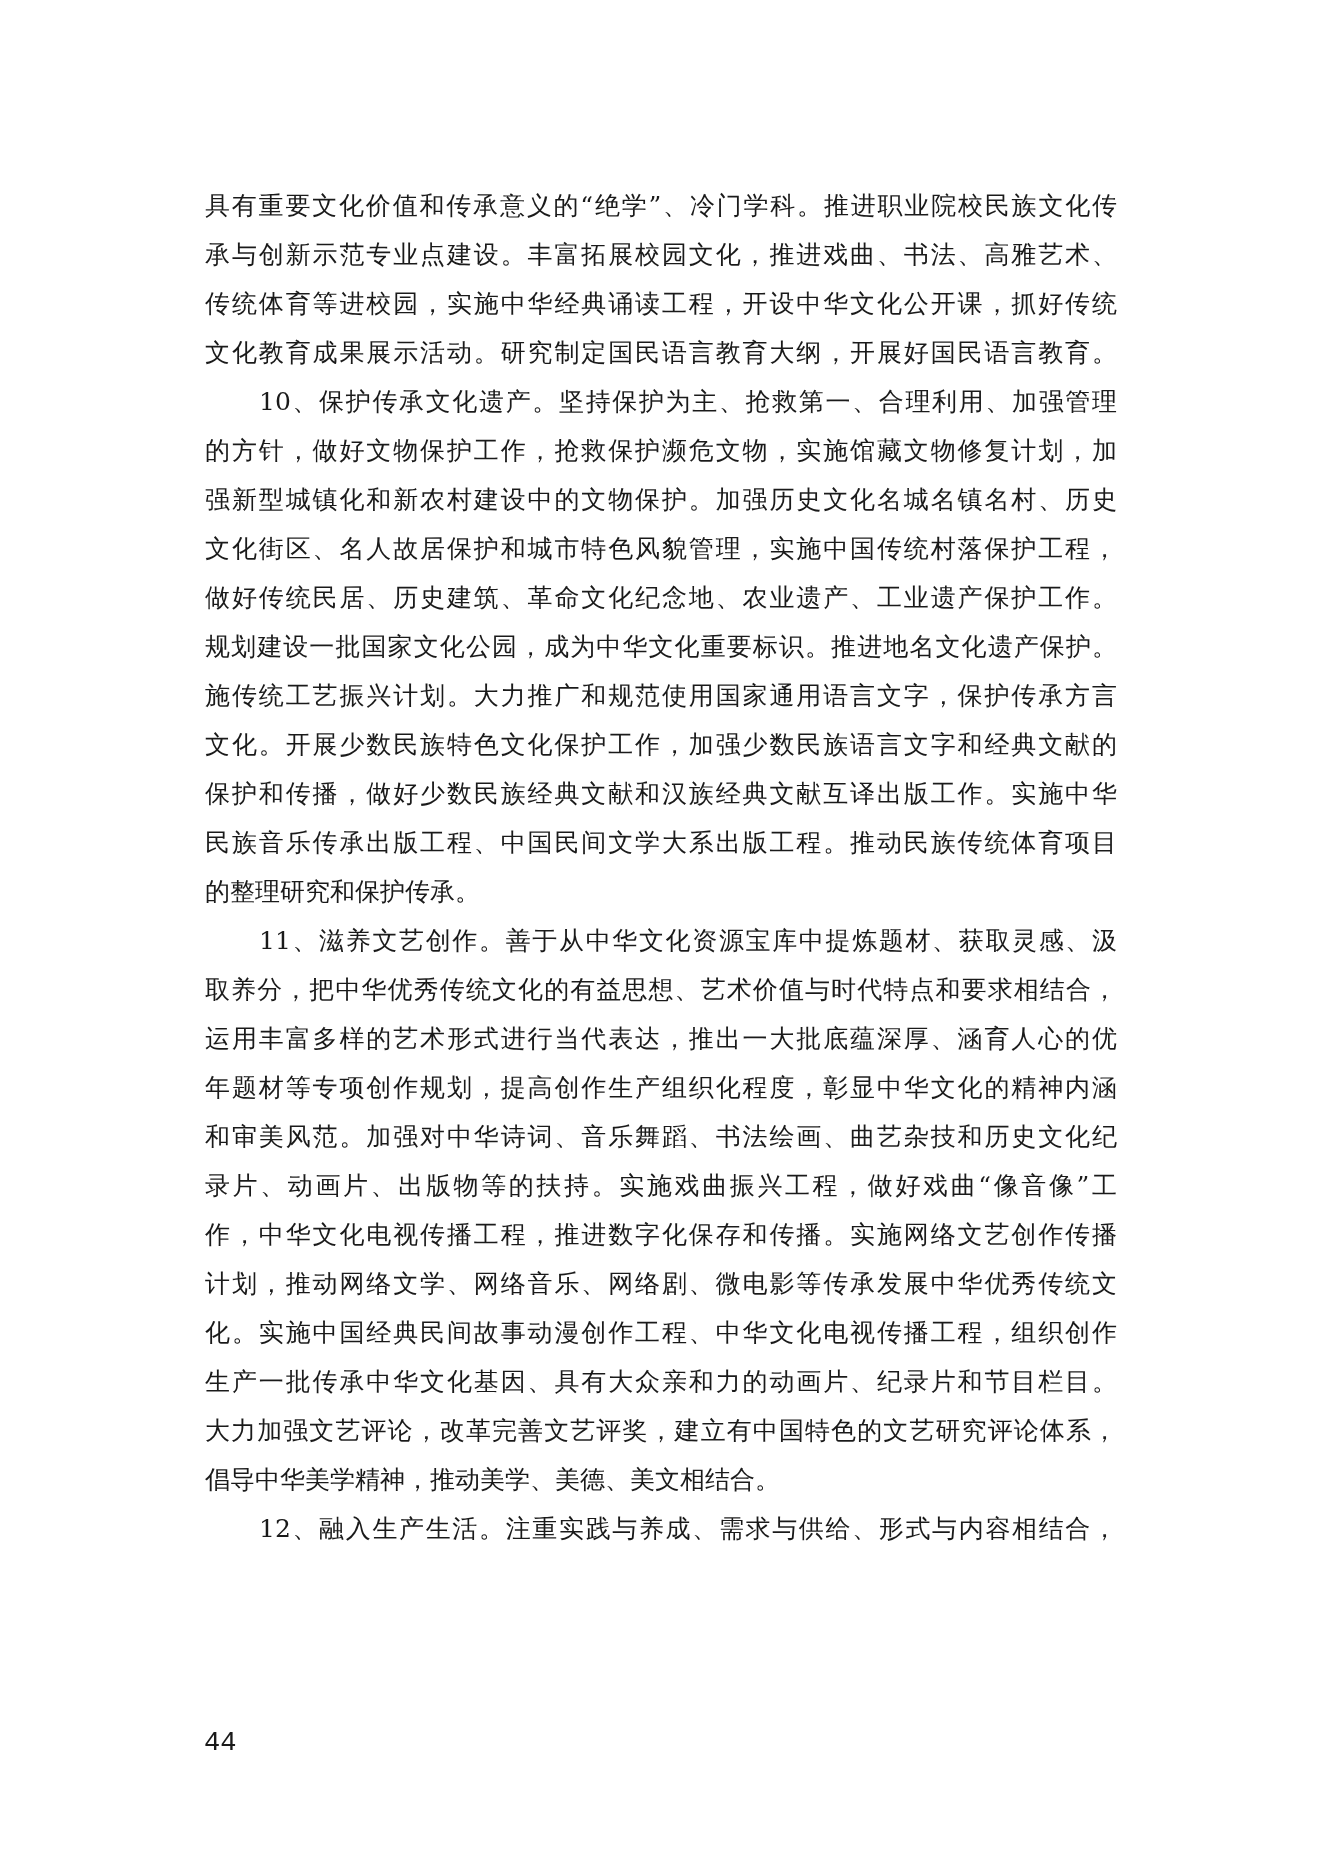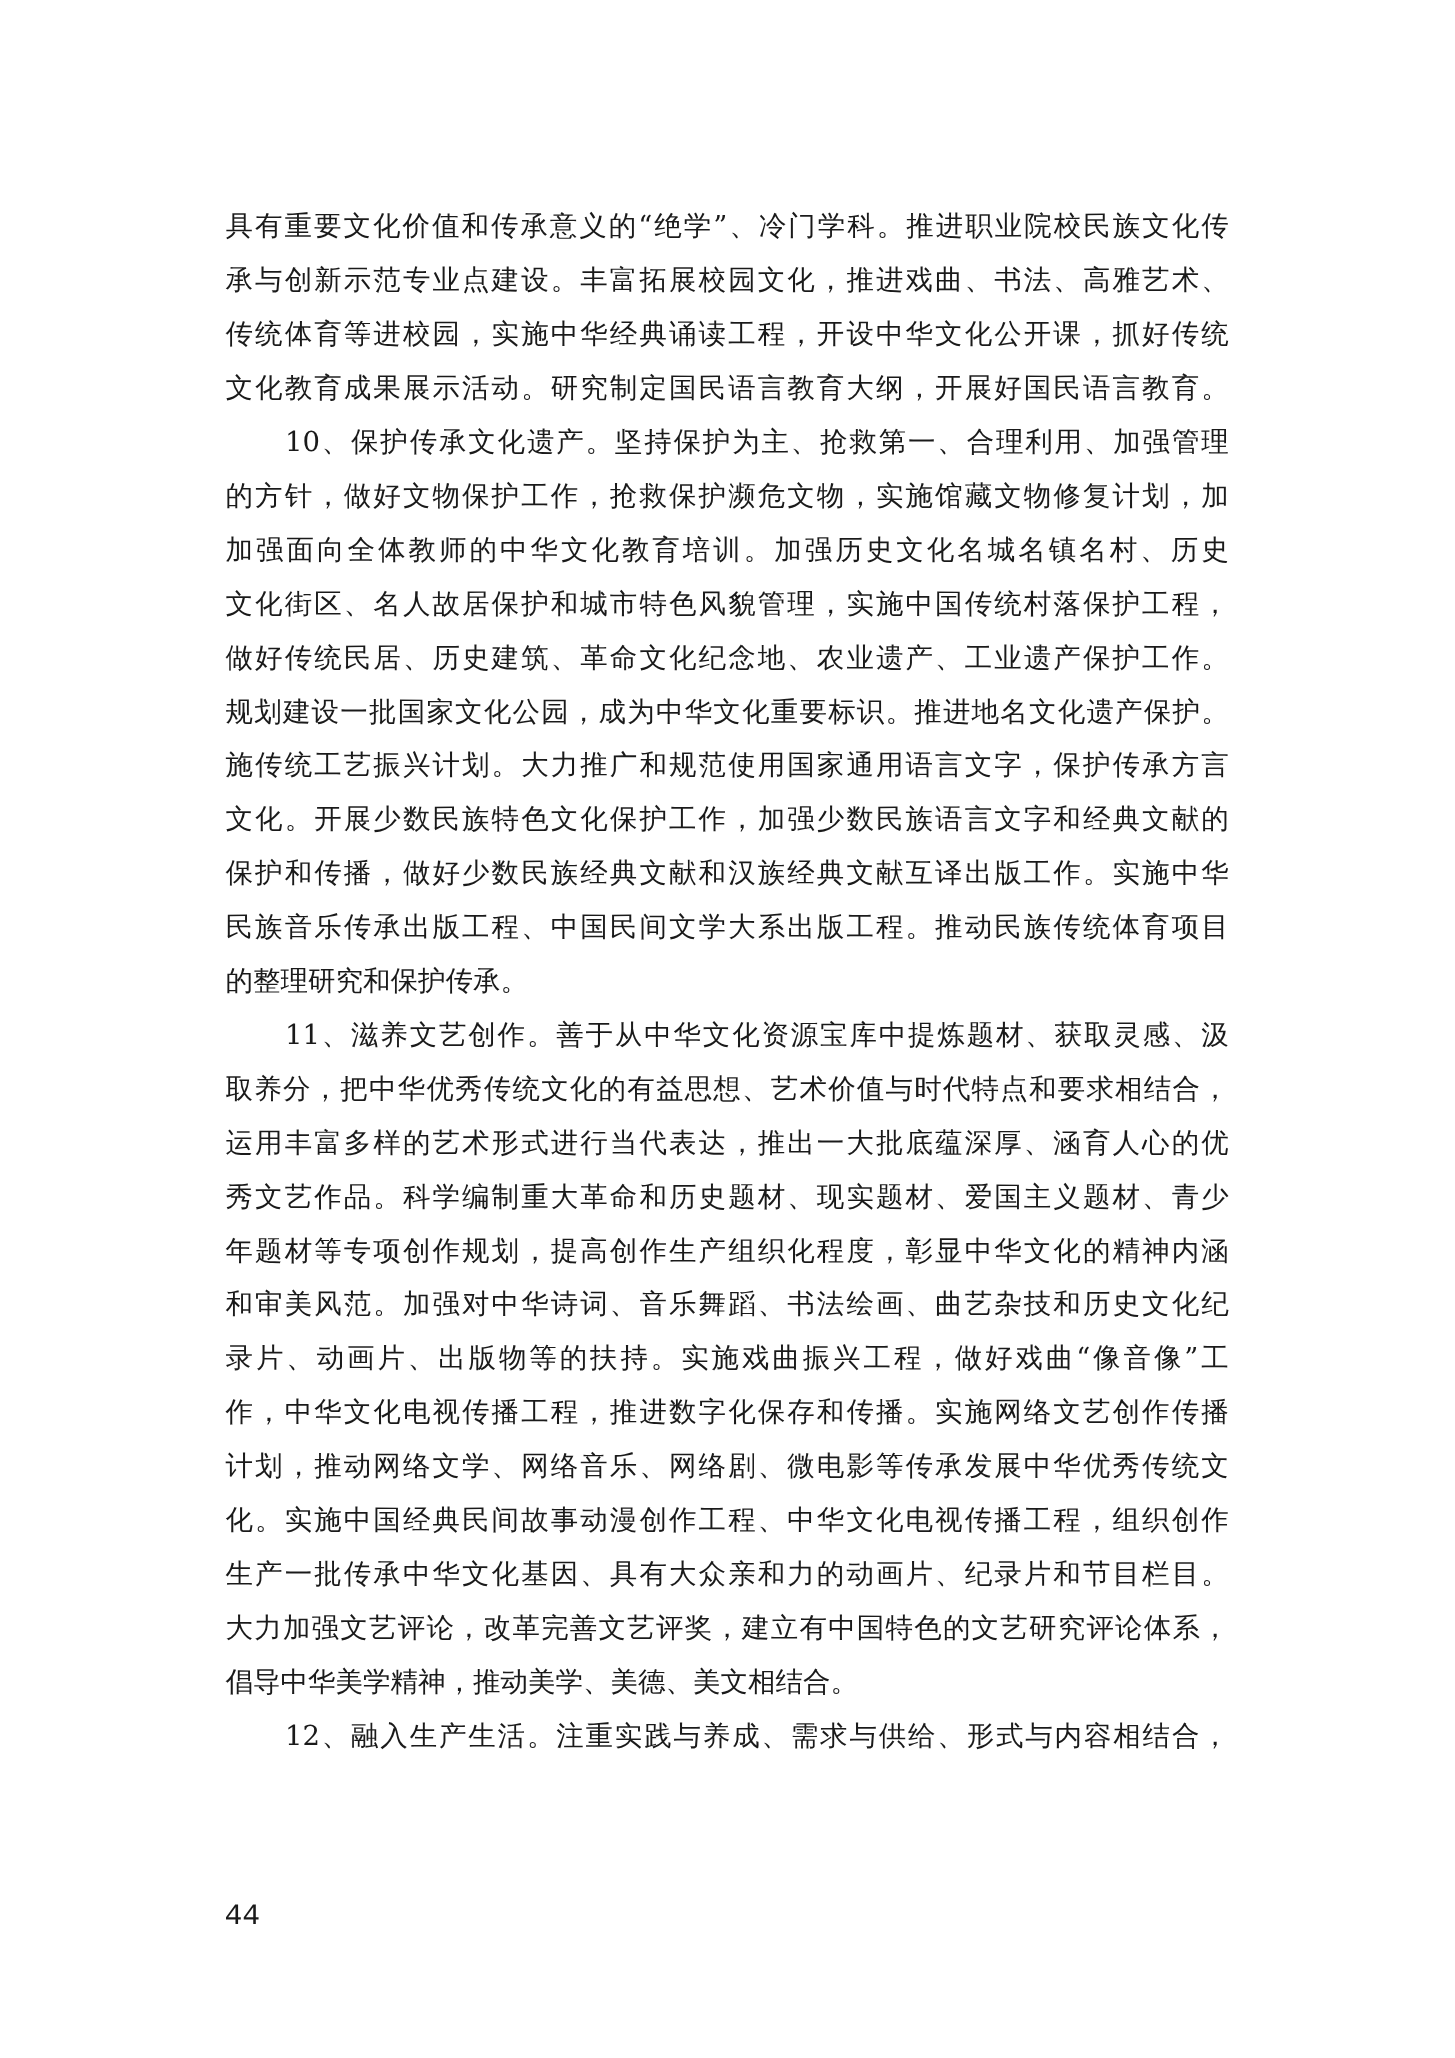--- a/index.html
+++ b/index.html
@@ -65,36 +65,35 @@
     <div>
       <span class="line">具有重要文化价值和传承意义的“绝学”、冷门学科。推进职业院校民族文化传</span>
       <span class="line">承与创新示范专业点建设。丰富拓展校园文化，推进戏曲、书法、高雅艺术、</span>
       <span class="line">传统体育等进校园，实施中华经典诵读工程，开设中华文化公开课，抓好传统</span>
       <span class="line">文化教育成果展示活动。研究制定国民语言教育大纲，开展好国民语言教育。</span>
     </div>
 
     <div>
       <span class="line indent">10、保护传承文化遗产。坚持保护为主、抢救第一、合理利用、加强管理</span>
       <span class="line">的方针，做好文物保护工作，抢救保护濒危文物，实施馆藏文物修复计划，加</span>
-      <span class="line">加强面向全体教师的中华文化教育培训。加强历史文化名城名镇名村、历史</span>
+      <span class="line">强新型城镇化和新农村建设中的文物保护。加强历史文化名城名镇名村、历史</span>
       <span class="line">文化街区、名人故居保护和城市特色风貌管理，实施中国传统村落保护工程，</span>
       <span class="line">做好传统民居、历史建筑、革命文化纪念地、农业遗产、工业遗产保护工作。</span>
       <span class="line">规划建设一批国家文化公园，成为中华文化重要标识。推进地名文化遗产保护。</span>
       <span class="line">施传统工艺振兴计划。大力推广和规范使用国家通用语言文字，保护传承方言</span>
       <span class="line">文化。开展少数民族特色文化保护工作，加强少数民族语言文字和经典文献的</span>
       <span class="line">保护和传播，做好少数民族经典文献和汉族经典文献互译出版工作。实施中华</span>
       <span class="line">民族音乐传承出版工程、中国民间文学大系出版工程。推动民族传统体育项目</span>
       <span class="line last">的整理研究和保护传承。</span>
     </div>
 
     <div>
       <span class="line indent">11、滋养文艺创作。善于从中华文化资源宝库中提炼题材、获取灵感、汲</span>
       <span class="line">取养分，把中华优秀传统文化的有益思想、艺术价值与时代特点和要求相结合，</span>
       <span class="line">运用丰富多样的艺术形式进行当代表达，推出一大批底蕴深厚、涵育人心的优</span>
-      <span class="line">秀文艺作品。科学编制重大革命和历史题材、现实题材、爱国主义题材、青少</span>
       <span class="line">年题材等专项创作规划，提高创作生产组织化程度，彰显中华文化的精神内涵</span>
       <span class="line">和审美风范。加强对中华诗词、音乐舞蹈、书法绘画、曲艺杂技和历史文化纪</span>
       <span class="line">录片、动画片、出版物等的扶持。实施戏曲振兴工程，做好戏曲“像音像”工</span>
       <span class="line">作，中华文化电视传播工程，推进数字化保存和传播。实施网络文艺创作传播</span>
       <span class="line">计划，推动网络文学、网络音乐、网络剧、微电影等传承发展中华优秀传统文</span>
       <span class="line">化。实施中国经典民间故事动漫创作工程、中华文化电视传播工程，组织创作</span>
       <span class="line">生产一批传承中华文化基因、具有大众亲和力的动画片、纪录片和节目栏目。</span>
       <span class="line">大力加强文艺评论，改革完善文艺评奖，建立有中国特色的文艺研究评论体系，</span>
       <span class="line last">倡导中华美学精神，推动美学、美德、美文相结合。</span>
     </div>

